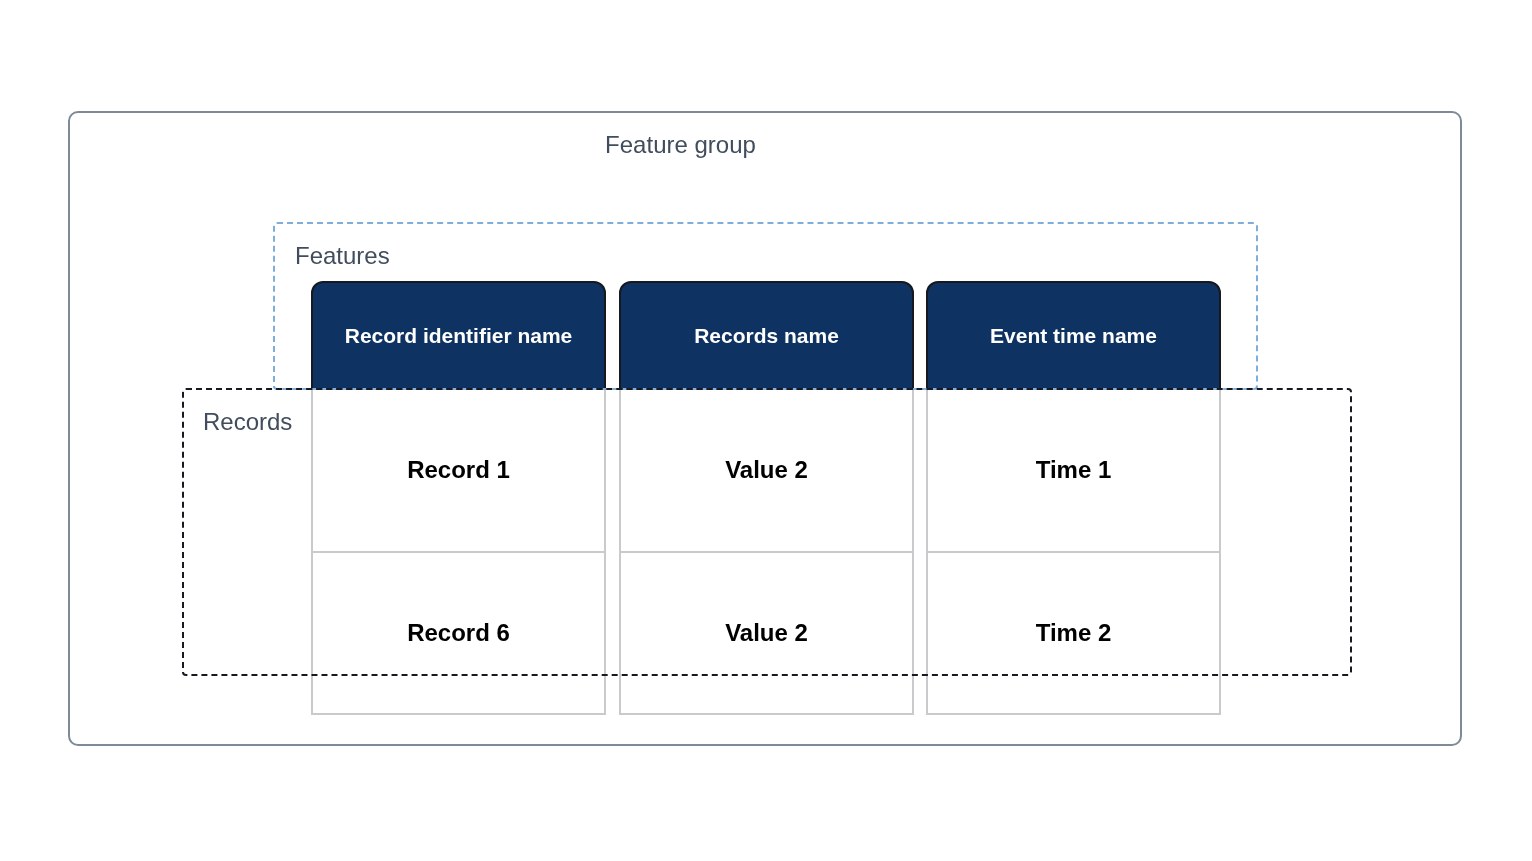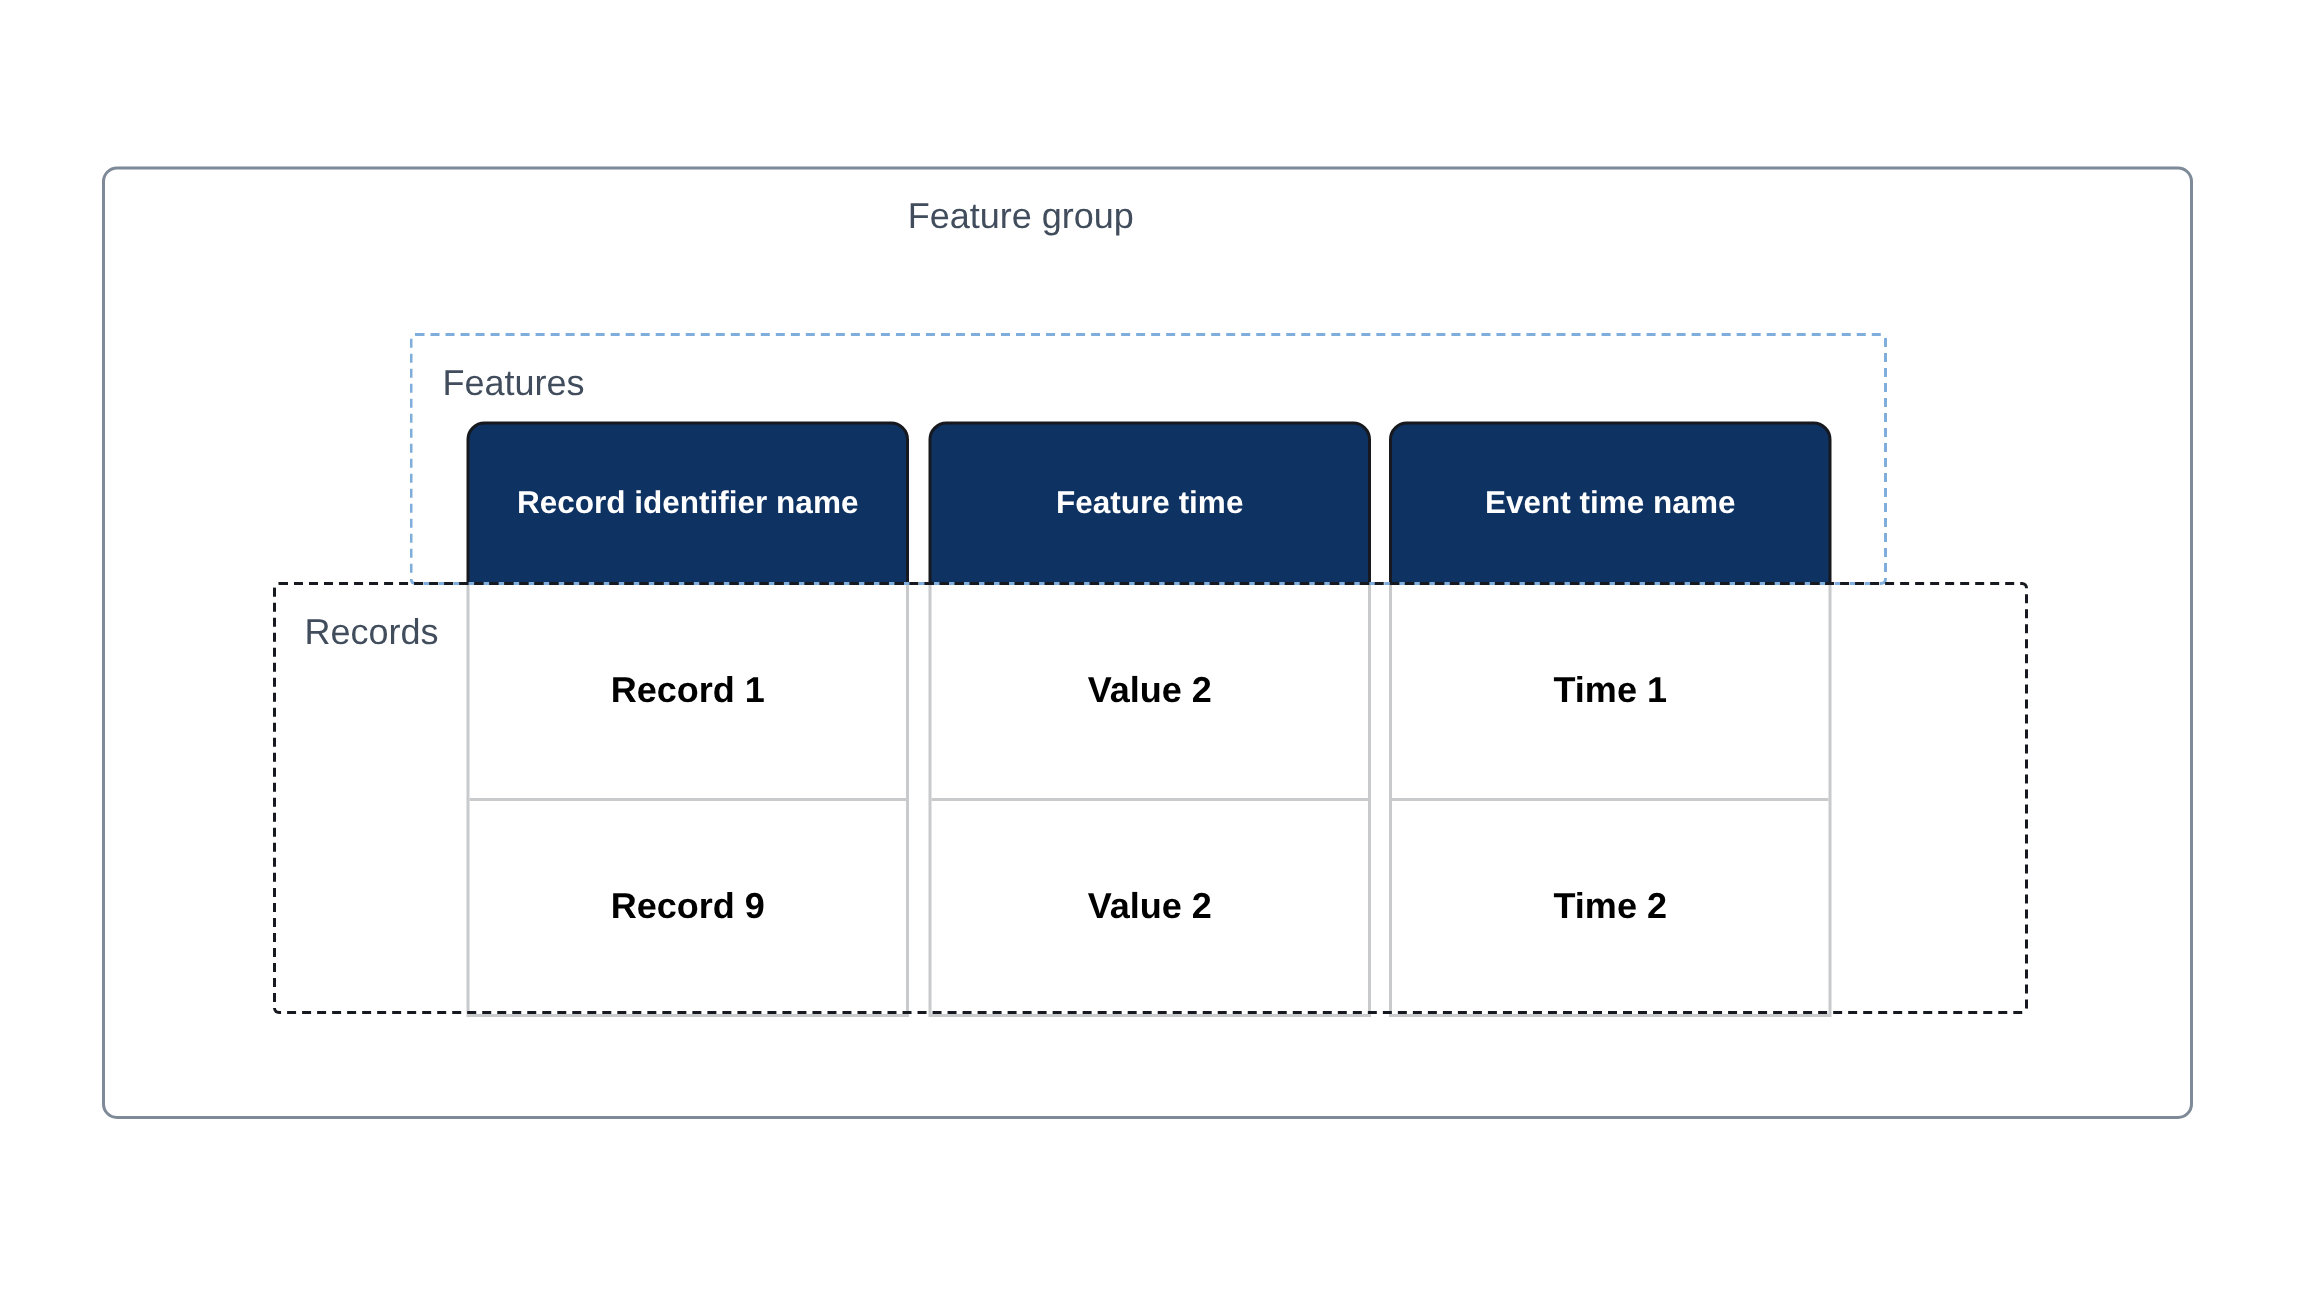--- a/index.html
+++ b/index.html
@@ -93,21 +93,21 @@
     color: #ffffff;
     font-size: 21px;
     font-weight: bold;
     z-index: 3;
     white-space: nowrap;
   }
   .col-body {
     position: absolute;
     top: 388px;
     width: 295px;
-    height: 290px;
+    height: 327px;
     background: #ffffff;
     border: 2px solid #c8cacc;
     box-sizing: border-box;
     display: flex;
     flex-direction: column;
     z-index: 2;
   }
   .cell {
     flex: 1;
     display: flex;
@@ -131,24 +131,24 @@
 
   <div class="features-box"></div>
   <div class="group-label features-label">Features</div>
 
   <div class="records-box"></div>
   <div class="group-label records-label">Records</div>
 
   <div class="col-header col-1">Record identifier name</div>
   <div class="col-body col-1">
     <div class="cell cell-row1">Record 1</div>
-    <div class="cell">Record 9</div>
+    <div class="cell">Record 6</div>
   </div>
 
-  <div class="col-header col-2">Feature time</div>
+  <div class="col-header col-2">Records name</div>
   <div class="col-body col-2">
     <div class="cell cell-row1">Value 2</div>
     <div class="cell">Value 2</div>
   </div>
 
   <div class="col-header col-3">Event time name</div>
   <div class="col-body col-3">
     <div class="cell cell-row1">Time 1</div>
     <div class="cell">Time 2</div>
   </div>

